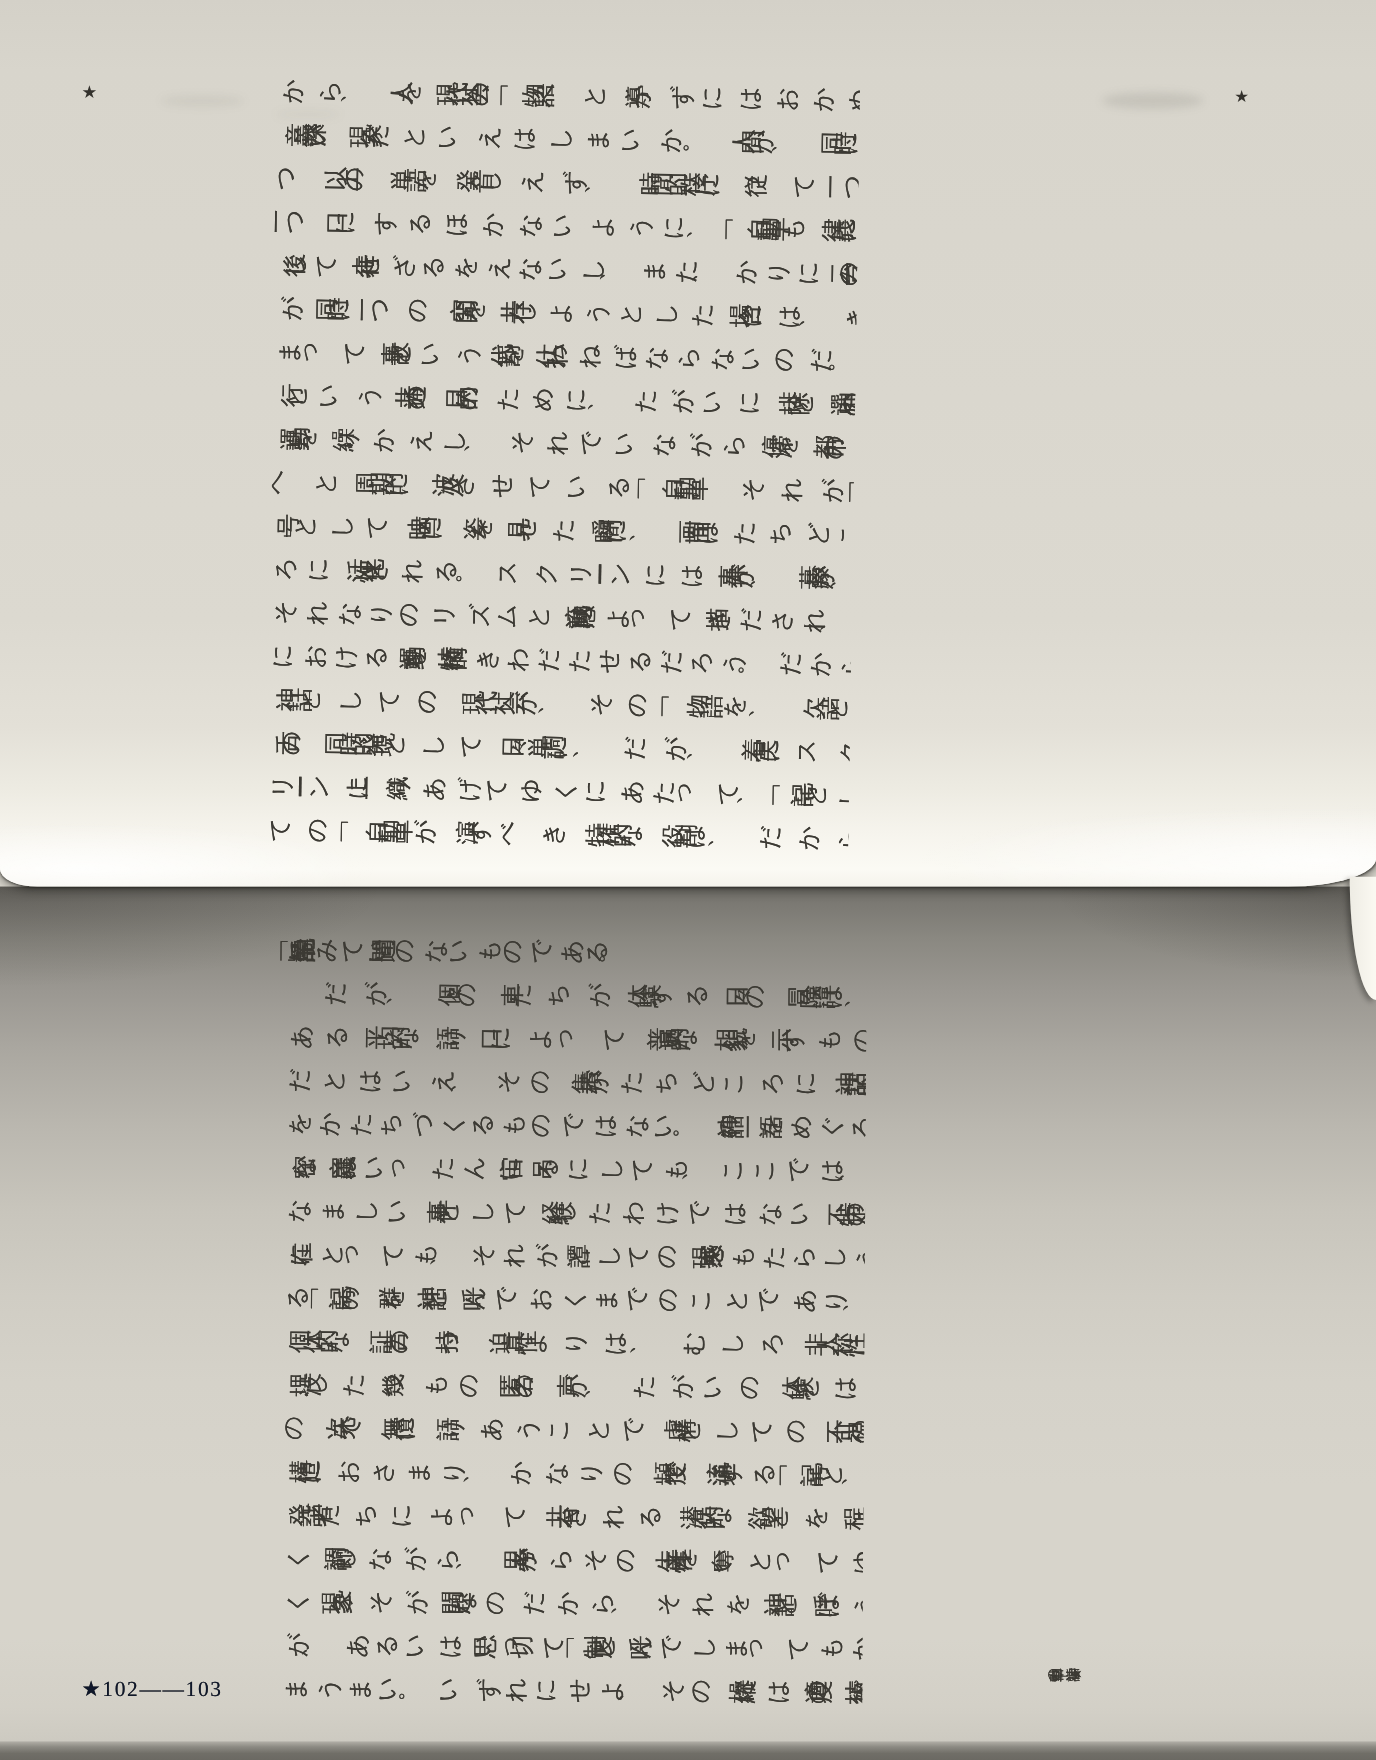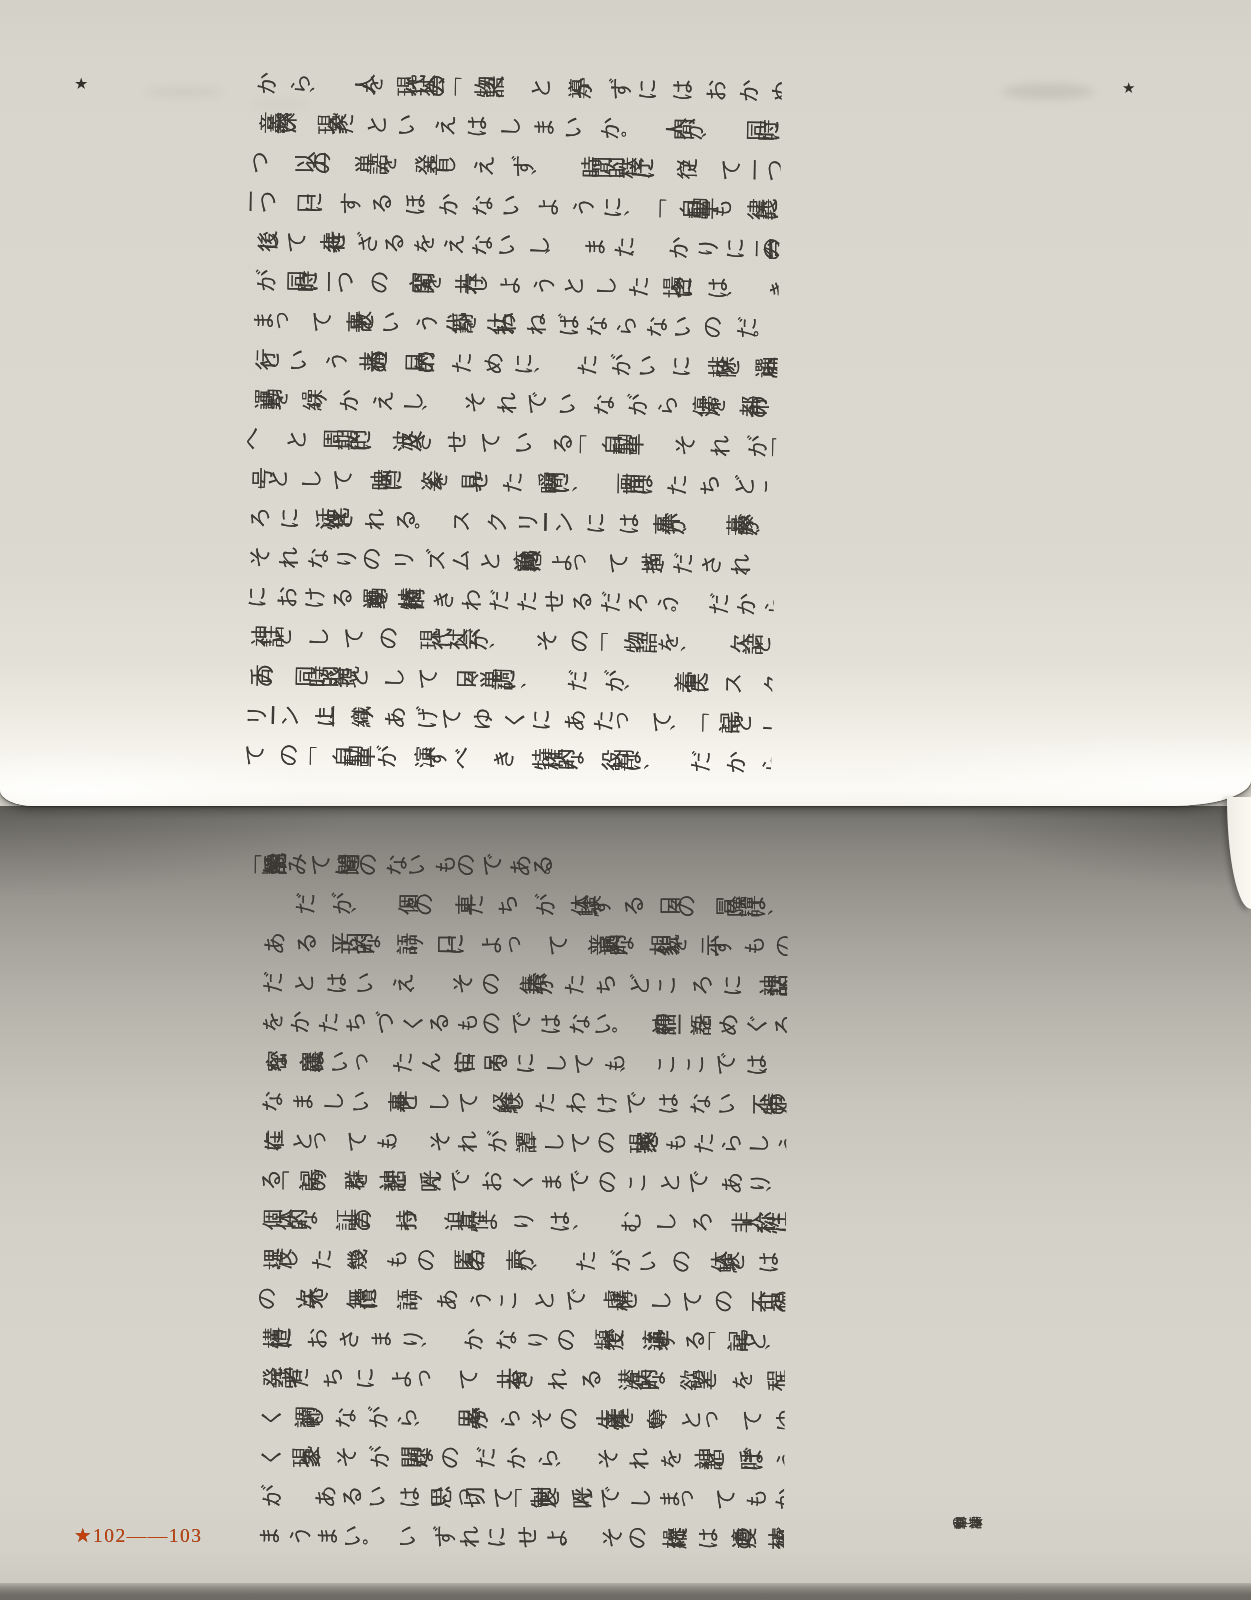--- a/index.html
+++ b/index.html
@@ -72,21 +72,21 @@
   .vline.para-end{text-align-last:auto;}
   .top-text{left:242px; top:64px; width:540px; height:711px; transform:rotate(.9deg); transform-origin:0 0;}
   .bottom-text{left:248px; top:845px; width:540px; height:711px; transform:rotate(.35deg); transform-origin:0 0;}
   
   .title-wrap{left:944px; top:1514px; width:113px; height:18px; transform:rotate(-1deg);}
   .title-wrap .vtext{width:17px; height:113px; transform:rotate(-90deg) translateX(-17px);}
   .title-wrap .vline{height:113px; line-height:17px; font-size:12.5px; text-align-last:auto; text-shadow:0 0 .5px rgba(56,54,46,.8);}
   
   .pagenum{
     position:absolute; left:74px; top:1524px; z-index:5;
-    font-size:19.5px; letter-spacing:1.5px; color:#c2410c;
+    font-size:19.5px; letter-spacing:1.5px; color:#0f172a;
     text-shadow:0 0 .6px rgba(53,51,45,.8);
   }
   .star{position:absolute; z-index:5; color:#33312c; font-size:15px;}
   .star-tl{left:74px; top:74px; font-size:16px;}
   .star-tr{left:1122px; top:79px;}
   .smudge{position:absolute; border-radius:50%; filter:blur(4px); z-index:4; pointer-events:none;}
   .smudge-1{left:1002px; top:84px; width:92px; height:15px; background:rgba(92,90,82,.14);}
   .smudge-2{left:146px; top:87px; width:76px; height:10px; background:rgba(92,90,82,.08);}
   .smudge-3{left:250px; top:100px; width:60px; height:8px; background:rgba(92,90,82,.05);}
 </style>

